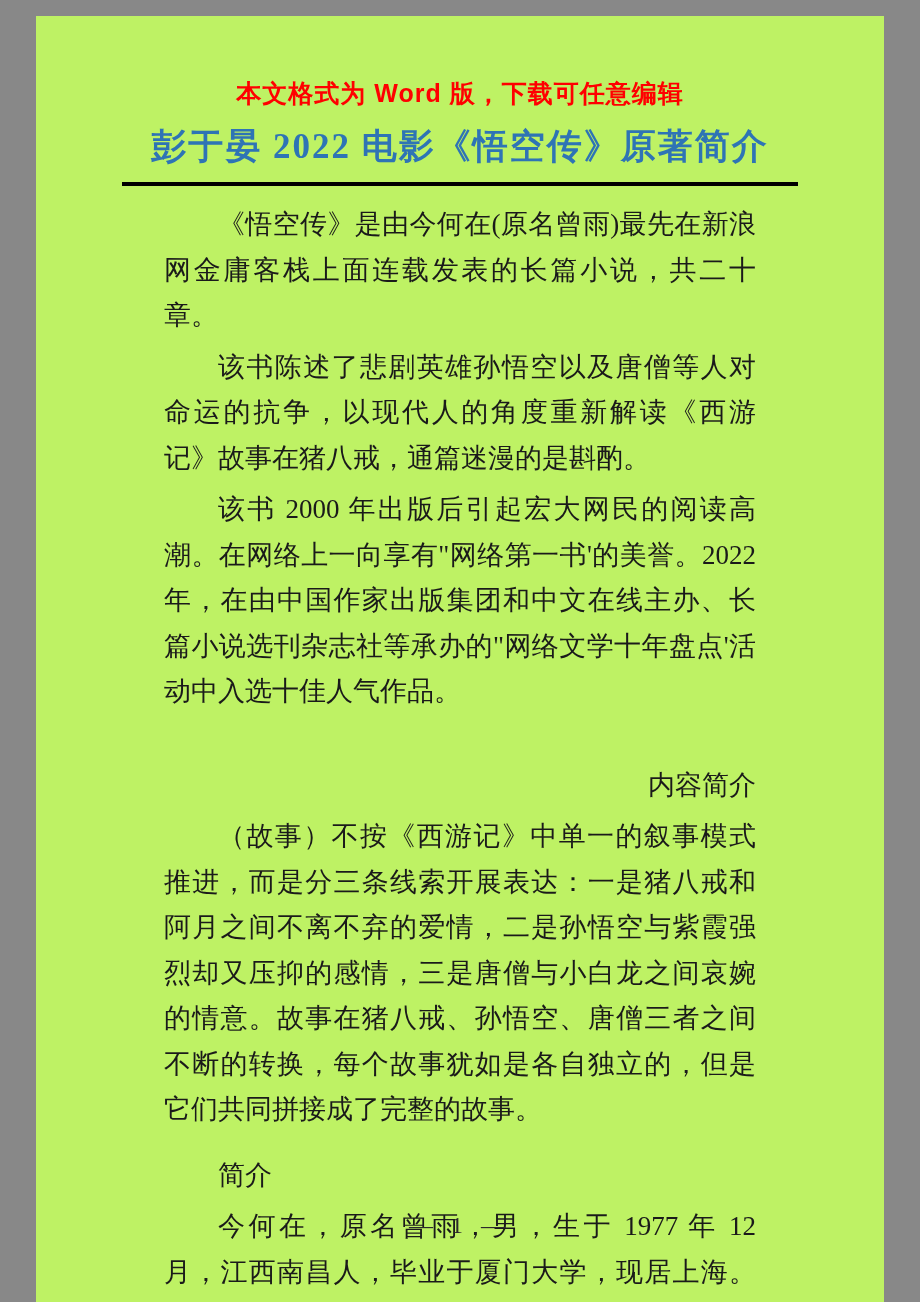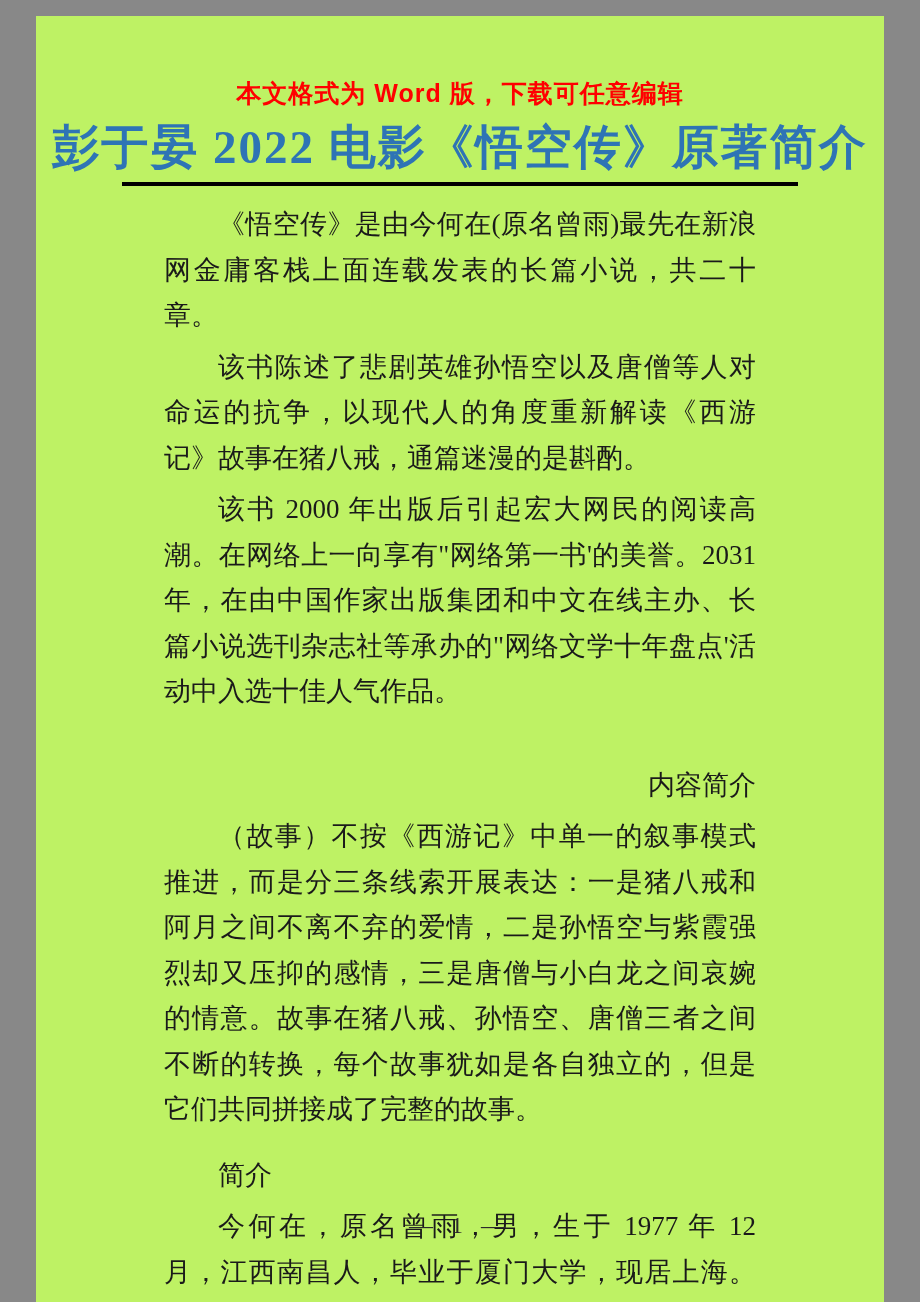--- a/index.html
+++ b/index.html
@@ -23,21 +23,21 @@
     font-weight: bold;
     font-size: 25px;
     line-height: 34px;
     letter-spacing: 1px;
   }
   .doc-title {
     margin-top: 14px;
     color: #2e74b5;
     font-family: "Liberation Serif", "DejaVu Serif", serif;
     font-weight: bold;
-    font-size: 47px;
+    font-size: 35px;
     line-height: 46px;
     letter-spacing: 2px;
     text-align: center;
   }
   .title-rule {
     width: 676px;
     height: 4px;
     background: #000000;
     margin: 12px auto 0 auto;
     border: none;
@@ -75,21 +75,21 @@
 
   <div class="doc-header">
     <div class="format-notice">本文格式为 Word 版，下载可任意编辑</div>
     <h1 class="doc-title">彭于晏 2022 电影《悟空传》原著简介</h1>
     <div class="title-rule"></div>
   </div>
 
   <div class="doc-body">
     <p>《悟空传》是由今何在(原名曾雨)最先在新浪网金庸客栈上面连载发表的长篇小说，共二十章。</p>
     <p>该书陈述了悲剧英雄孙悟空以及唐僧等人对命运的抗争，以现代人的角度重新解读《西游记》故事在猪八戒，通篇迷漫的是斟酌。</p>
-    <p>该书 2000 年出版后引起宏大网民的阅读高潮。在网络上一向享有"网络第一书'的美誉。2031 年，在由中国作家出版集团和中文在线主办、长篇小说选刊杂志社等承办的"网络文学十年盘点'活动中入选十佳人气作品。</p>
+    <p>该书 2000 年出版后引起宏大网民的阅读高潮。在网络上一向享有"网络第一书'的美誉。2022 年，在由中国作家出版集团和中文在线主办、长篇小说选刊杂志社等承办的"网络文学十年盘点'活动中入选十佳人气作品。</p>
     <p class="section-heading first">内容简介</p>
     <p>（故事）不按《西游记》中单一的叙事模式推进，而是分三条线索开展表达：一是猪八戒和阿月之间不离不弃的爱情，二是孙悟空与紫霞强烈却又压抑的感情，三是唐僧与小白龙之间哀婉的情意。故事在猪八戒、孙悟空、唐僧三者之间不断的转换，每个故事犹如是各自独立的，但是它们共同拼接成了完整的故事。</p>
     <p class="section-heading second">简介</p>
     <p>今何在，原名曾雨，男，生于 1977 年 12 月，江西南昌人，毕业于厦门大学，现居上海。 作家，畅销小说，被《中国图书商报》誉为内地网络文学第一人。并先后任嬉戏计划、</p>
   </div>
 
   <div class="page-footer">— 1 —</div>
 
 </div>
 

